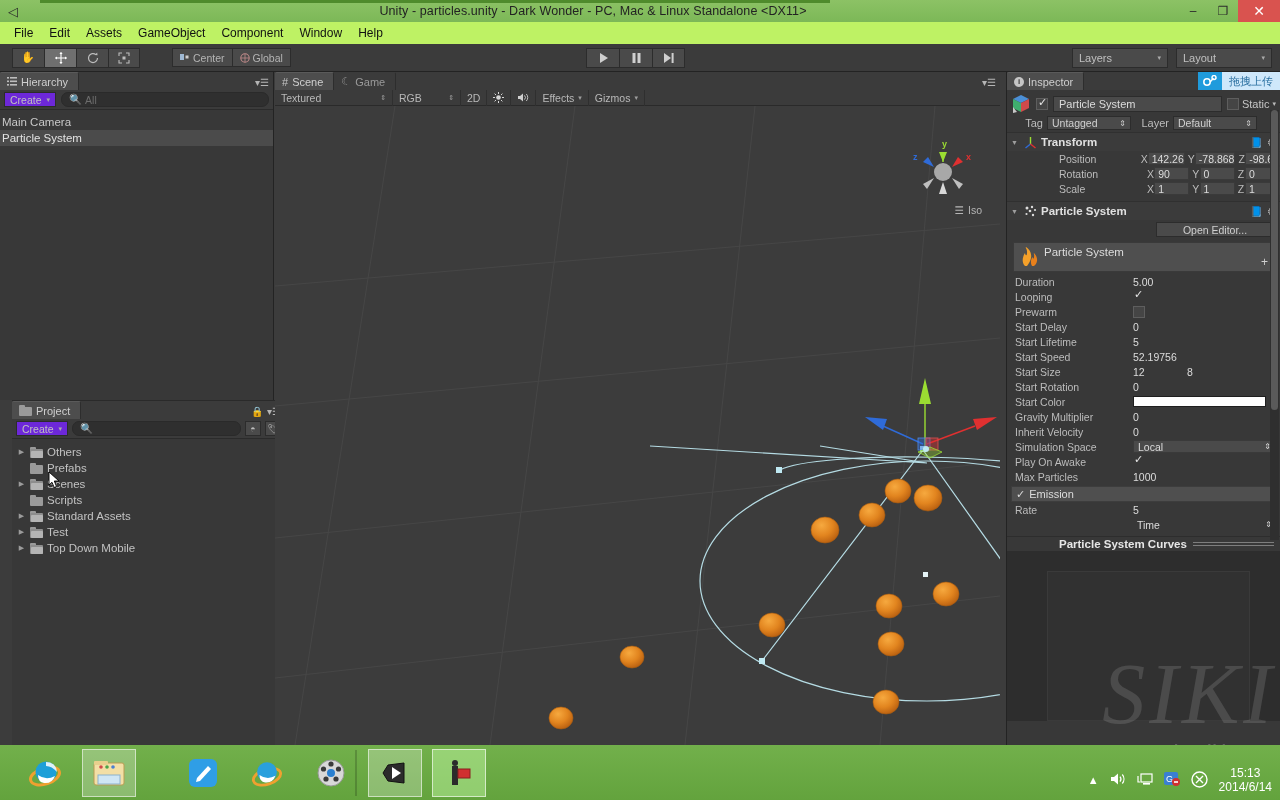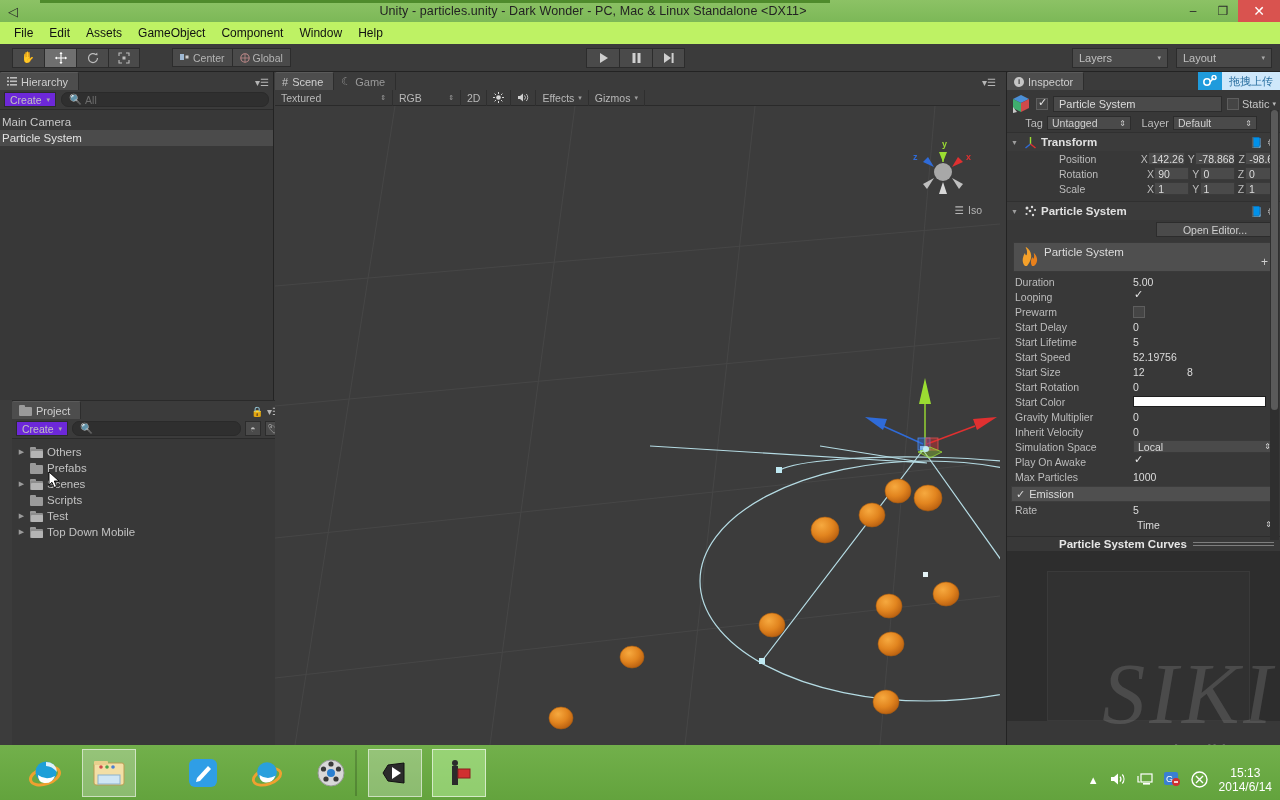--- a/index.html
+++ b/index.html
@@ -397,20 +397,28 @@
             <i></i>
           </span>
         <span>Scripts</span>
       </div>
       <div class="p-row">
         <span class="tri">▶</span>
         <span class="folder open">
             <b></b>
             <i></i>
           </span>
+        <span>Standard Assets</span>
+      </div>
+      <div class="p-row">
+        <span class="tri">▶</span>
+        <span class="folder open">
+            <b></b>
+            <i></i>
+          </span>
         <span>Test</span>
       </div>
       <div class="p-row">
         <span class="tri">▶</span>
         <span class="folder open">
             <b></b>
             <i></i>
           </span>
         <span>Top Down Mobile</span>
       </div>

